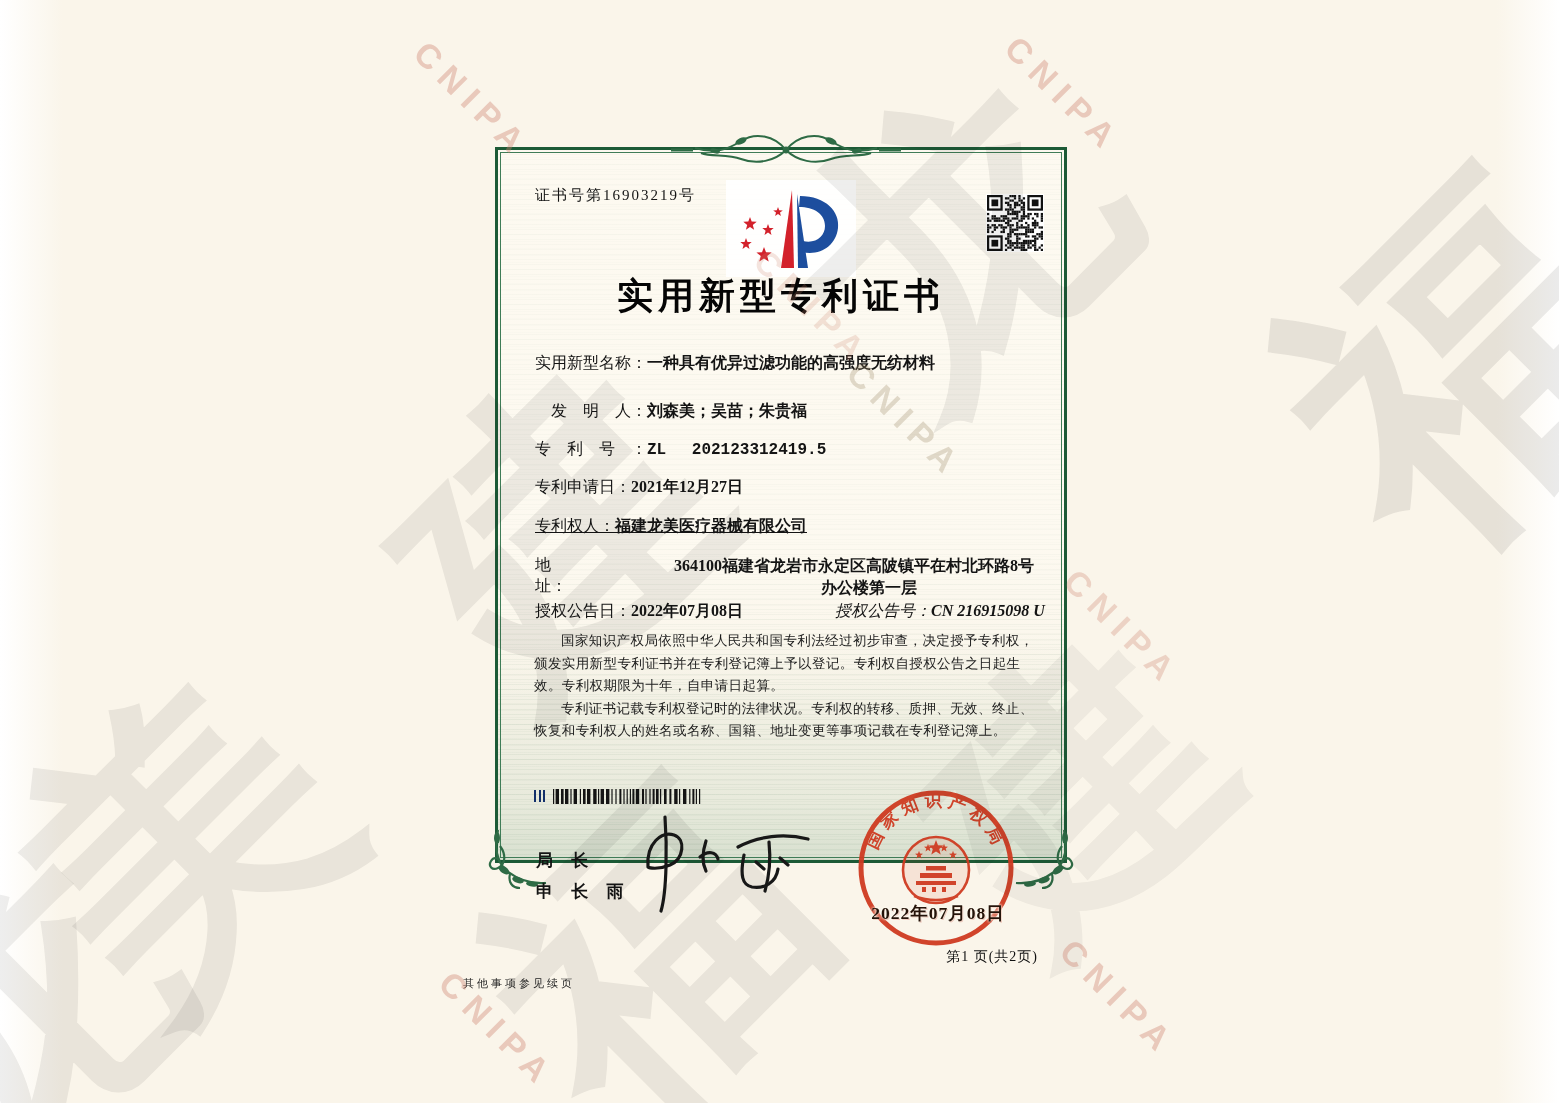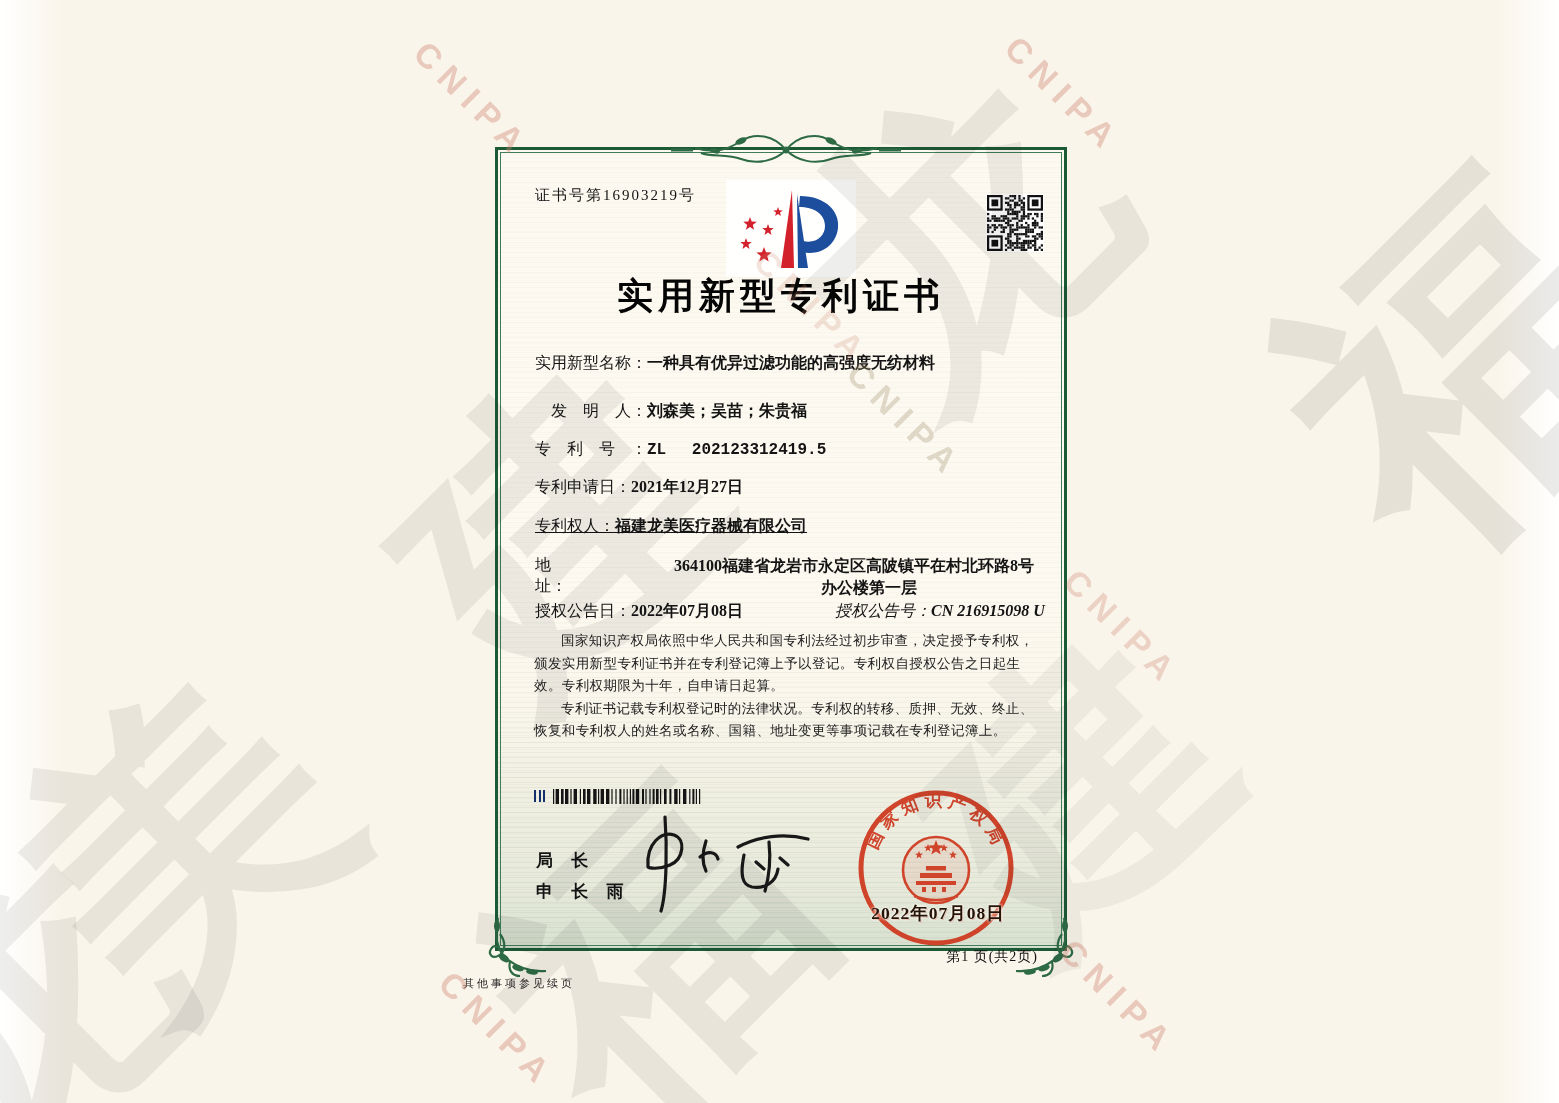--- a/index.html
+++ b/index.html
@@ -21,21 +21,21 @@
   .wmc-6{left:655px;top:955px;font-size:300px;}
   .wmc-7{left:1080px;top:790px;font-size:280px;color:rgba(20,20,20,.05);}
   .cn-a{left:472px;top:100px;}
   .cn-b{left:1063px;top:95px;}
   .cn-c{left:905px;top:420px;color:rgba(160,140,105,.30);}
   .cn-d{left:1122px;top:628px;color:rgba(205,130,110,.30);}
   .cn-e{left:497px;top:1030px;}
   .cn-f{left:1118px;top:998px;}
   .cn-g{left:812px;top:308px;color:rgba(205,130,110,.22);}
   
-  .cert{position:absolute;left:495px;top:147px;width:572px;height:804px;z-index:2;
+  .cert{position:absolute;left:495px;top:147px;width:572px;height:716px;z-index:2;
     border:3px solid #1c5a36;box-sizing:border-box;
     background:
       linear-gradient(180deg,rgba(255,252,244,.62) 0%,rgba(255,252,244,.62) 55%,rgba(255,252,244,0) 78%),
       linear-gradient(180deg,rgba(120,165,132,0) 68%,rgba(120,165,132,.14) 92%,rgba(120,165,132,.26) 100%),
       repeating-linear-gradient(0deg,rgba(70,120,85,.075) 0 1px,rgba(70,120,85,0) 1px 5px),
       repeating-linear-gradient(0deg,rgba(70,120,85,0) 0 2px,rgba(70,120,85,.04) 2px 3px,rgba(70,120,85,0) 3px 7px);}
   .cert-inner{position:absolute;inset:2px;border:1px solid #3f7c57;pointer-events:none;}
   .cert *{box-sizing:border-box;}
   .cert-no{position:absolute;left:37px;top:36px;font-size:15px;letter-spacing:2px;color:#141414;}
   .logo{position:absolute;left:228px;top:30px;width:130px;height:97px;background:rgba(255,255,255,.9);}

